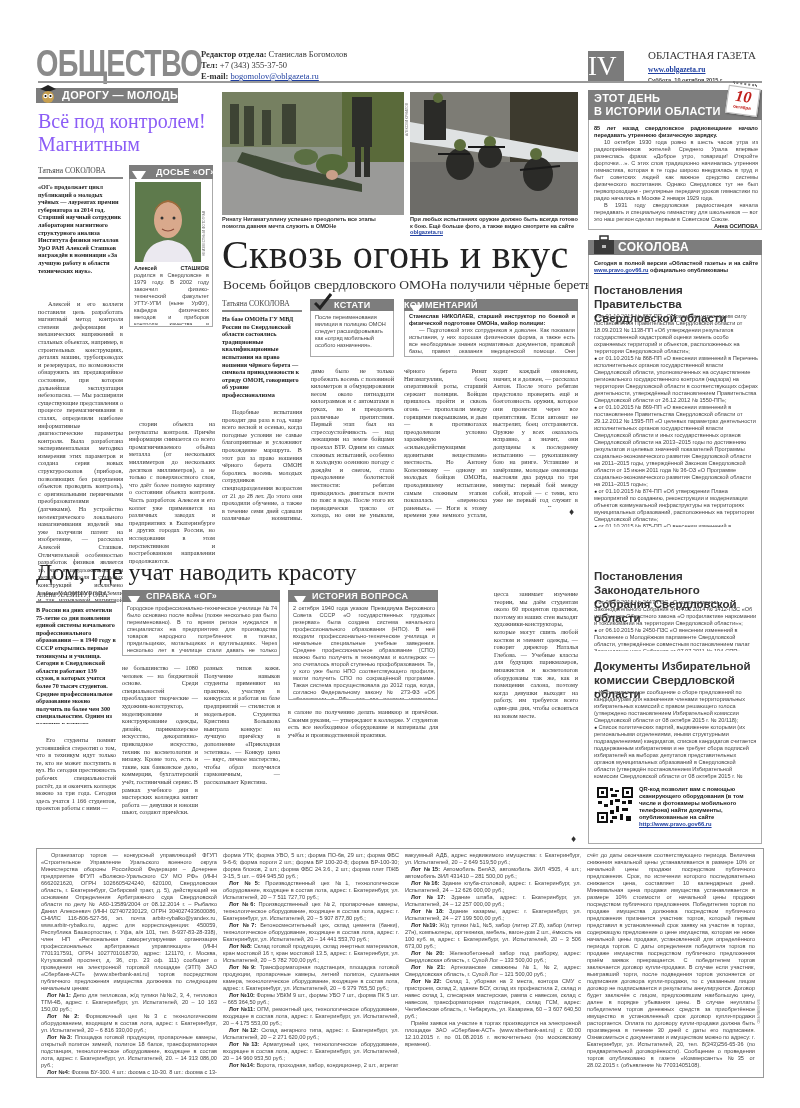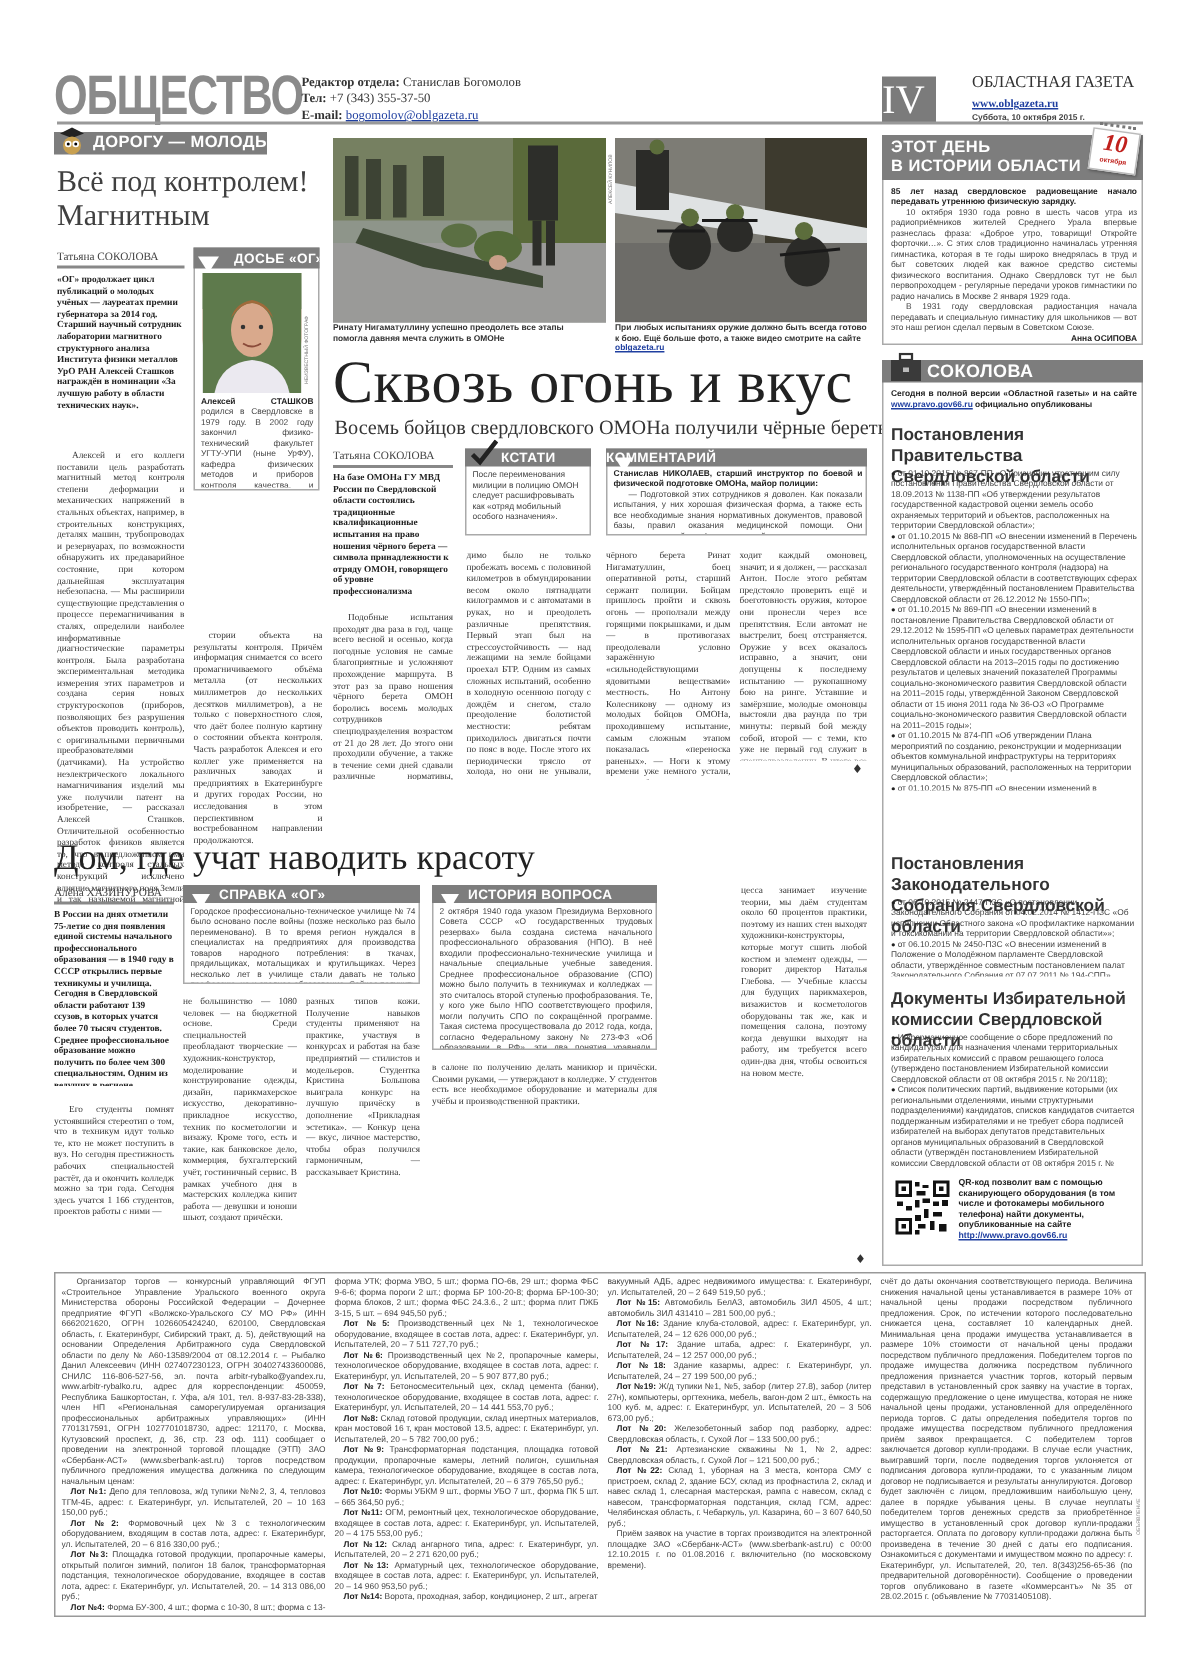--- a/index.html
+++ b/index.html
@@ -51,21 +51,21 @@
   <div class="abs" style="left:2px;top:-2px;width:20px;height:20px">
     <svg width="20" height="20" viewBox="0 0 20 20">
         <polygon points="2,5 10,1 18,5 10,8" fill="#222"></polygon>
         <ellipse cx="10" cy="13" rx="6" ry="6" fill="#c8a050"></ellipse>
         <circle cx="7.5" cy="12" r="2.2" fill="#fff"></circle>
         <circle cx="12.5" cy="12" r="2.2" fill="#fff"></circle>
         <circle cx="7.5" cy="12" r="1" fill="#000"></circle>
         <circle cx="12.5" cy="12" r="1" fill="#000"></circle>
       </svg>
   </div>
-  <div class="abs serif" style="left:2px;top:24px;font-size:20px;line-height:23px;color:#404040;white-space:nowrap">
+  <div class="abs serif" style="left:2px;top:24px;font-size:20px;line-height:23px;color:#8b5cf6;white-space:nowrap">
     <div>Всё под контролем!</div>
     <div>Магнитным</div>
   </div>
   <div class="abs byline" style="left:2px;top:80px;width:85px">Татьяна СОКОЛОВА</div>
   <div class="abs lead" style="left:2px;top:97px;width:85px;height:110px">«ОГ» продолжает цикл публикаций о молодых учёных — лауреатах премии губернатора за 2014 год. Старший научный сотрудник лаборатории магнитного структурного анализа Института физики металлов УрО РАН Алексей Сташков награждён в номинации «За лучшую работу в области технических наук».</div>
   <div class="abs body-text" style="left:2px;top:214px;width:85px;height:302px;text-indent:10px">Алексей и его коллеги поставили цель разработать магнитный метод контроля степени деформации и механических напряжений в стальных объектах, например, в строительных конструкциях, деталях машин, трубопроводах и резервуарах, по возможности обнаружить их предаварийное состояние, при котором дальнейшая эксплуатация небезопасна. — Мы расширили существующие представления о процессе перемагничивания в сталях, определили наиболее информативные диагностические параметры контроля. Была разработана экспериментальная методика измерения этих параметров и создана серия новых структуроскопов (приборов, позволяющих без разрушения объектов проводить контроль), с оригинальными первичными преобразователями (датчиками). На устройство неэлектрического локального намагничивания изделий мы уже получили патент на изобретение, — рассказал Алексей Сташков. Отличительной особенностью разработок физиков является то, что в предложенном ими методе контроля стальных конструкций исключено влияние магнитного поля Земли и так называемой магнитной предыстории объекта на результаты контроля.</div>
   <div class="abs body-text" style="left:93px;top:334px;width:86px;height:182px;text-indent:10px">стории объекта на результаты контроля. Причём информация снимается со всего промагничиваемого объёма металла (от нескольких миллиметров до нескольких десятков миллиметров), а не только с поверхностного слоя, что даёт более полную картину о состоянии объекта контроля. Часть разработок Алексея и его коллег уже применяется на различных заводах и предприятиях в Екатеринбурге и других городах России, но исследования в этом перспективном и востребованном направлении продолжаются.</div>
   <div class="abs end-mark" style="left:172px;top:505px">♦</div>
 </div>
 

